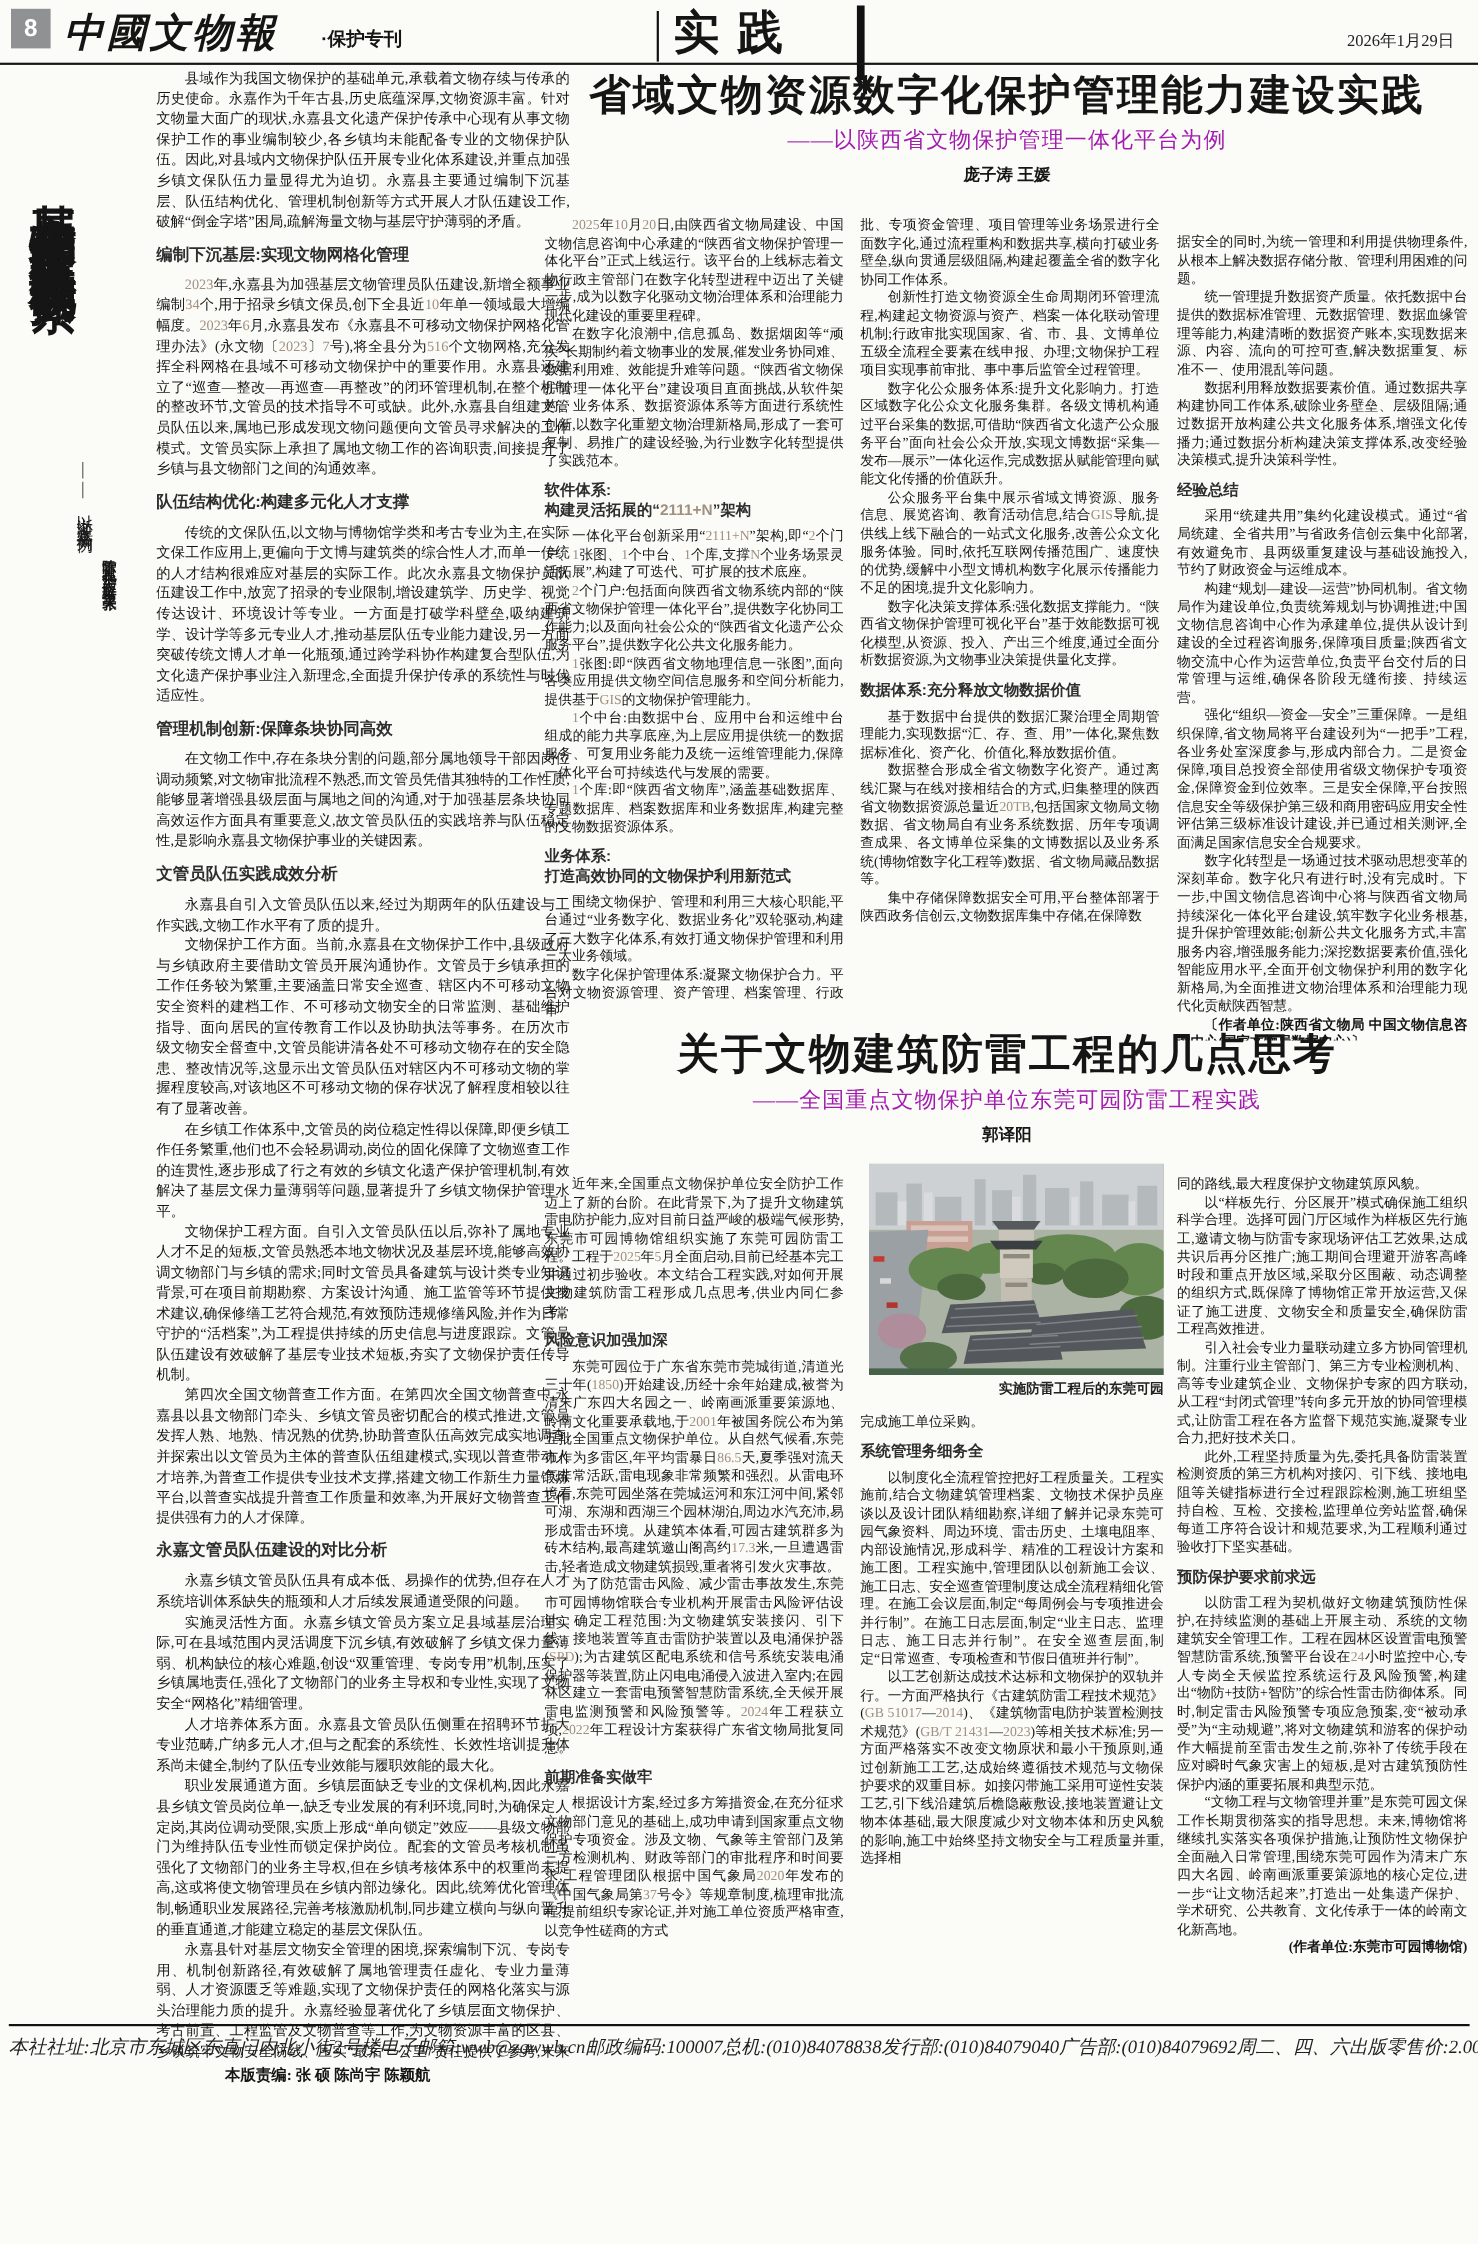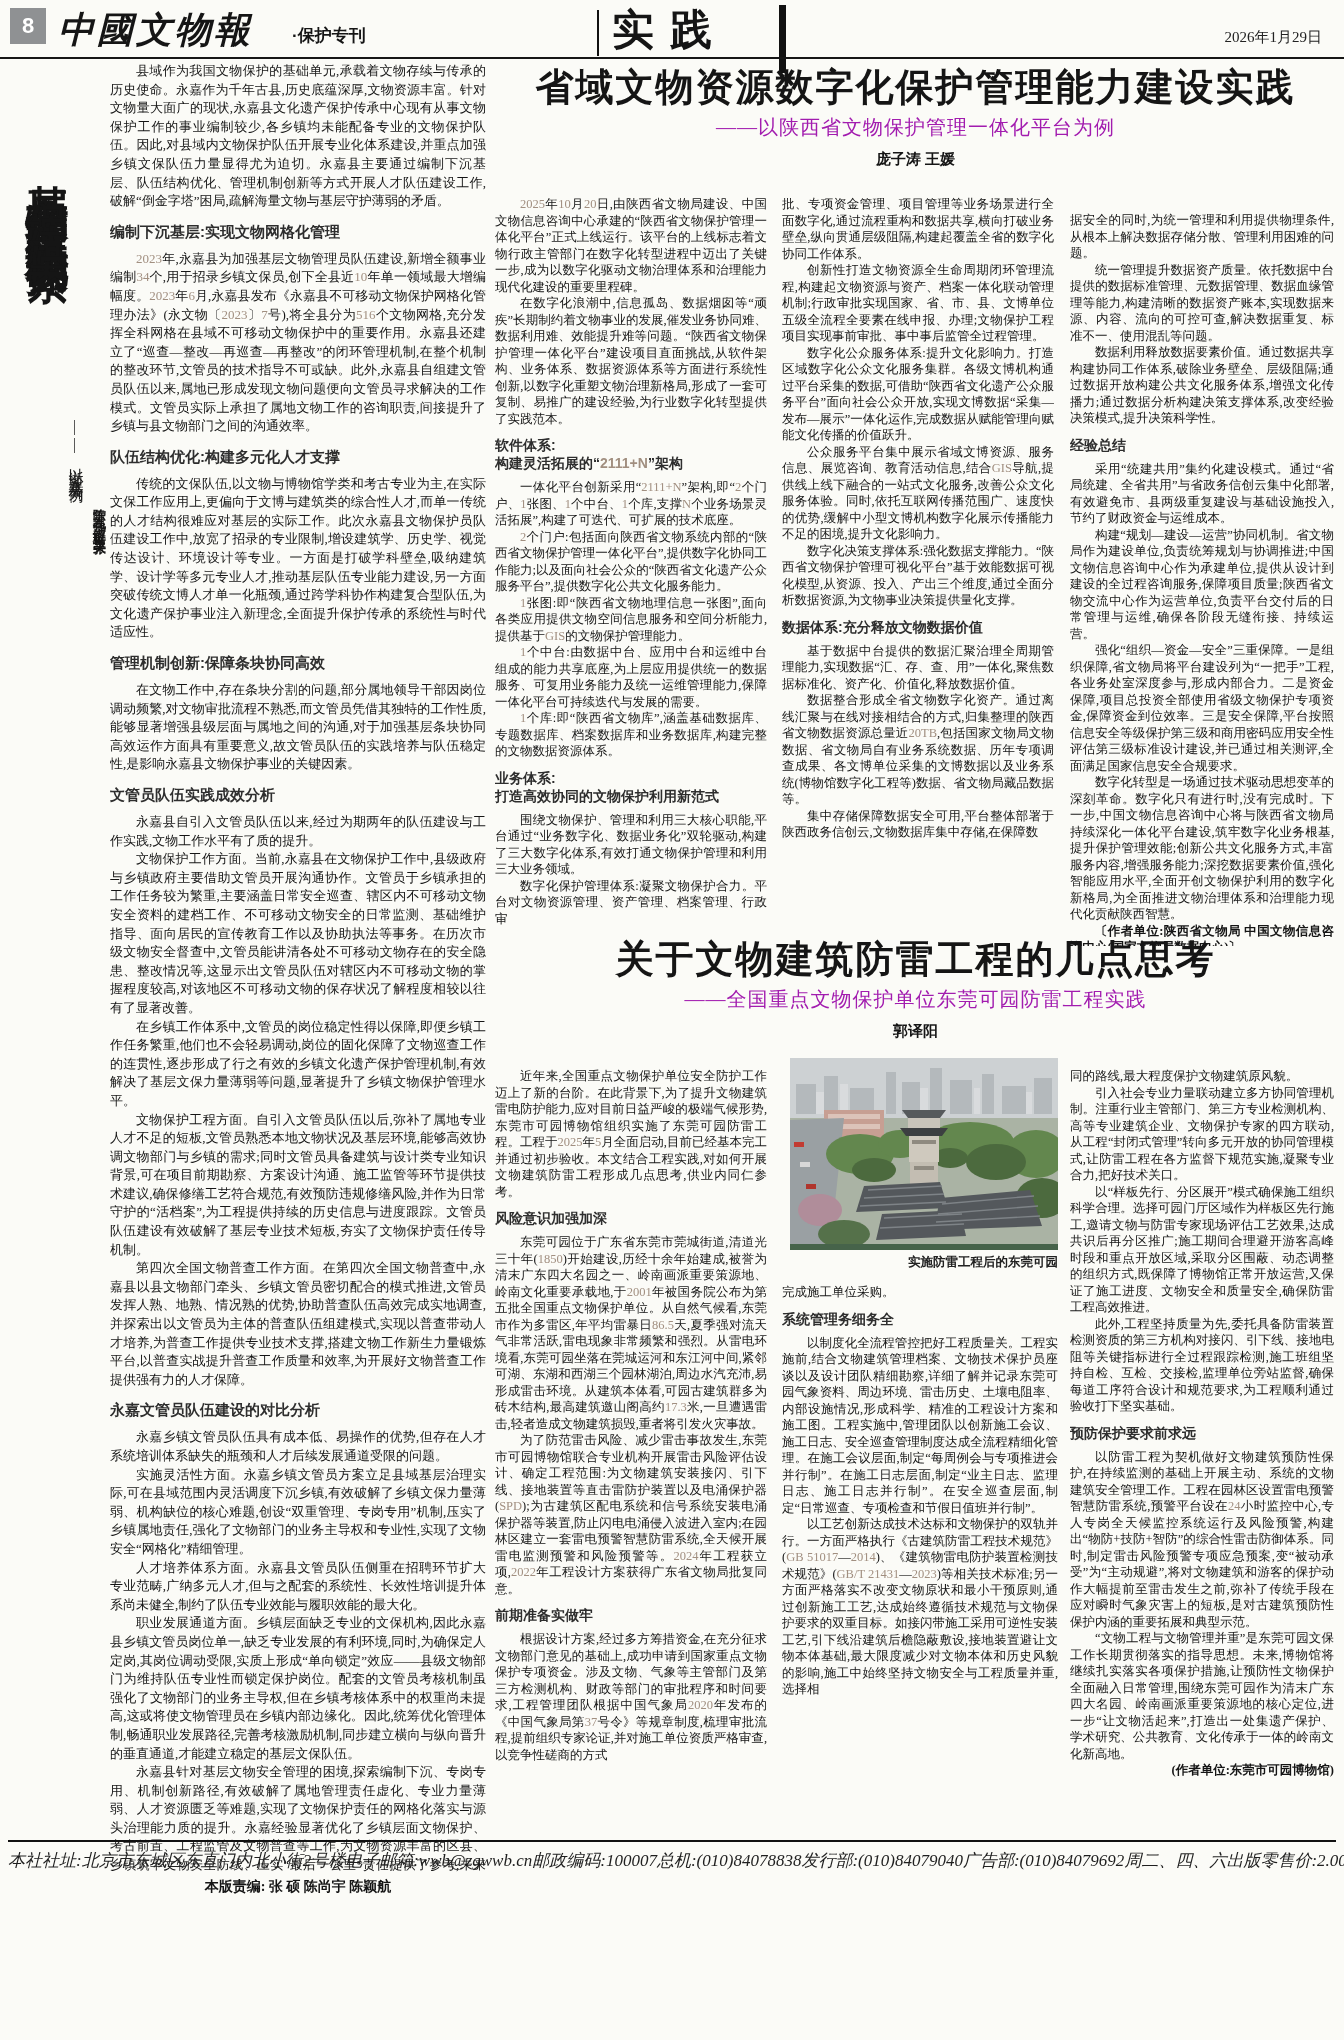--- a/index.html
+++ b/index.html
@@ -22,21 +22,21 @@
   .issue-date{position:absolute;right:22px;top:28px;font-size:15px;color:#222;}
   
   .v-title{position:absolute;left:24px;top:150px;writing-mode:vertical-rl;font-size:43px;
            font-weight:900;letter-spacing:5px;line-height:1.1;font-family:"Liberation Serif",serif;}
   .v-subtitle{position:absolute;left:66px;top:420px;writing-mode:vertical-rl;font-size:15px;
               letter-spacing:3px;color:#1a1a1a;}
   .v-authors{position:absolute;left:90px;top:498px;writing-mode:vertical-rl;font-size:13px;
              font-weight:700;letter-spacing:2px;}
   
   .col{position:absolute;text-align:justify;overflow:hidden;font-size:12.5px;line-height:16.5px;}
-  .left-col{font-size:13px;line-height:18.6px;}
+  .left-col{font-size:13px;line-height:18.6px;margin-left:32px;}
   .it-p,.it-c{margin:0;text-indent:2em;}
   .it-c{text-indent:0;}
   .it-h{font-family:"Liberation Sans","DejaVu Sans",sans-serif;font-weight:700;font-size:14px;
         color:#2e2e2e;margin:9px 0 7px;text-indent:0;white-space:pre-line;line-height:18px;}
   .left-col .it-h{font-size:15px;margin:12px 0 9px;}
   .it-credit{font-weight:700;text-indent:2em;}
   .it-cr{font-weight:700;text-align:right;text-indent:0;}
   .num{color:#a18f80;}
   
   .art-head{position:absolute;left:487px;width:857px;text-align:center;}
@@ -231,22 +231,22 @@
       <div class="it-p">根据设计方案,经过多方筹措资金,在充分征求文物部门意见的基础上,成功申请到国家重点文物保护专项资金。涉及文物、气象等主管部门及第三方检测机构、财政等部门的审批程序和时间要求,工程管理团队根据中国气象局<span class="num">2020</span>年发布的《中国气象局第<span class="num">37</span>号令》等规章制度,梳理审批流程,提前组织专家论证,并对施工单位资质严格审查,以竞争性磋商的方式</div>
     </div>
   <div class="col" style="left:782px;top:1284px;width:276px;height:700px;">
       <div class="it-c">完成施工单位采购。</div>
       <div class="it-h">系统管理务细务全</div>
       <div class="it-p">以制度化全流程管控把好工程质量关。工程实施前,结合文物建筑管理档案、文物技术保护员座谈以及设计团队精细勘察,详细了解并记录东莞可园气象资料、周边环境、雷击历史、土壤电阻率、内部设施情况,形成科学、精准的工程设计方案和施工图。工程实施中,管理团队以创新施工会议、施工日志、安全巡查管理制度达成全流程精细化管理。在施工会议层面,制定“每周例会与专项推进会并行制”。在施工日志层面,制定“业主日志、监理日志、施工日志并行制”。在安全巡查层面,制定“日常巡查、专项检查和节假日值班并行制”。</div>
       <div class="it-p">以工艺创新达成技术达标和文物保护的双轨并行。一方面严格执行《古建筑防雷工程技术规范》(<span class="num">GB</span> <span class="num">51017</span>—<span class="num">2014</span>)、《建筑物雷电防护装置检测技术规范》(<span class="num">GB/T</span> <span class="num">21431</span>—<span class="num">2023</span>)等相关技术标准;另一方面严格落实不改变文物原状和最小干预原则,通过创新施工工艺,达成始终遵循技术规范与文物保护要求的双重目标。如接闪带施工采用可逆性安装工艺,引下线沿建筑后檐隐蔽敷设,接地装置避让文物本体基础,最大限度减少对文物本体和历史风貌的影响,施工中始终坚持文物安全与工程质量并重,选择相</div>
     </div>
   <div class="col" style="left:1070px;top:1068px;width:264px;height:916px;">
       <div class="it-c">同的路线,最大程度保护文物建筑原风貌。</div>
+      <div class="it-p">以“样板先行、分区展开”模式确保施工组织科学合理。选择可园门厅区域作为样板区先行施工,邀请文物与防雷专家现场评估工艺效果,达成共识后再分区推广;施工期间合理避开游客高峰时段和重点开放区域,采取分区围蔽、动态调整的组织方式,既保障了博物馆正常开放运营,又保证了施工进度、文物安全和质量安全,确保防雷工程高效推进。</div>
       <div class="it-p">引入社会专业力量联动建立多方协同管理机制。注重行业主管部门、第三方专业检测机构、高等专业建筑企业、文物保护专家的四方联动,从工程“封闭式管理”转向多元开放的协同管理模式,让防雷工程在各方监督下规范实施,凝聚专业合力,把好技术关口。</div>
-      <div class="it-p">以“样板先行、分区展开”模式确保施工组织科学合理。选择可园门厅区域作为样板区先行施工,邀请文物与防雷专家现场评估工艺效果,达成共识后再分区推广;施工期间合理避开游客高峰时段和重点开放区域,采取分区围蔽、动态调整的组织方式,既保障了博物馆正常开放运营,又保证了施工进度、文物安全和质量安全,确保防雷工程高效推进。</div>
       <div class="it-p">此外,工程坚持质量为先,委托具备防雷装置检测资质的第三方机构对接闪、引下线、接地电阻等关键指标进行全过程跟踪检测,施工班组坚持自检、互检、交接检,监理单位旁站监督,确保每道工序符合设计和规范要求,为工程顺利通过验收打下坚实基础。</div>
       <div class="it-h">预防保护要求前求远</div>
       <div class="it-p">以防雷工程为契机做好文物建筑预防性保护,在持续监测的基础上开展主动、系统的文物建筑安全管理工作。工程在园林区设置雷电预警智慧防雷系统,预警平台设在<span class="num">24</span>小时监控中心,专人专岗全天候监控系统运行及风险预警,构建出“物防+技防+智防”的综合性雷击防御体系。同时,制定雷击风险预警专项应急预案,变“被动承受”为“主动规避”,将对文物建筑和游客的保护动作大幅提前至雷击发生之前,弥补了传统手段在应对瞬时气象灾害上的短板,是对古建筑预防性保护内涵的重要拓展和典型示范。</div>
       <div class="it-p">“文物工程与文物管理并重”是东莞可园文保工作长期贯彻落实的指导思想。未来,博物馆将继续扎实落实各项保护措施,让预防性文物保护全面融入日常管理,围绕东莞可园作为清末广东四大名园、岭南画派重要策源地的核心定位,进一步“让文物活起来”,打造出一处集遗产保护、学术研究、公共教育、文化传承于一体的岭南文化新高地。</div>
       <div class="it-cr">(作者单位:东莞市可园博物馆)</div>
     </div>
 
   <div class="footer">
       <div class="it-f">本社社址:北京市东城区东直门内北小街2号楼</div>
       <div class="it-f">电子邮箱:wwb@zgwwb.cn</div>

